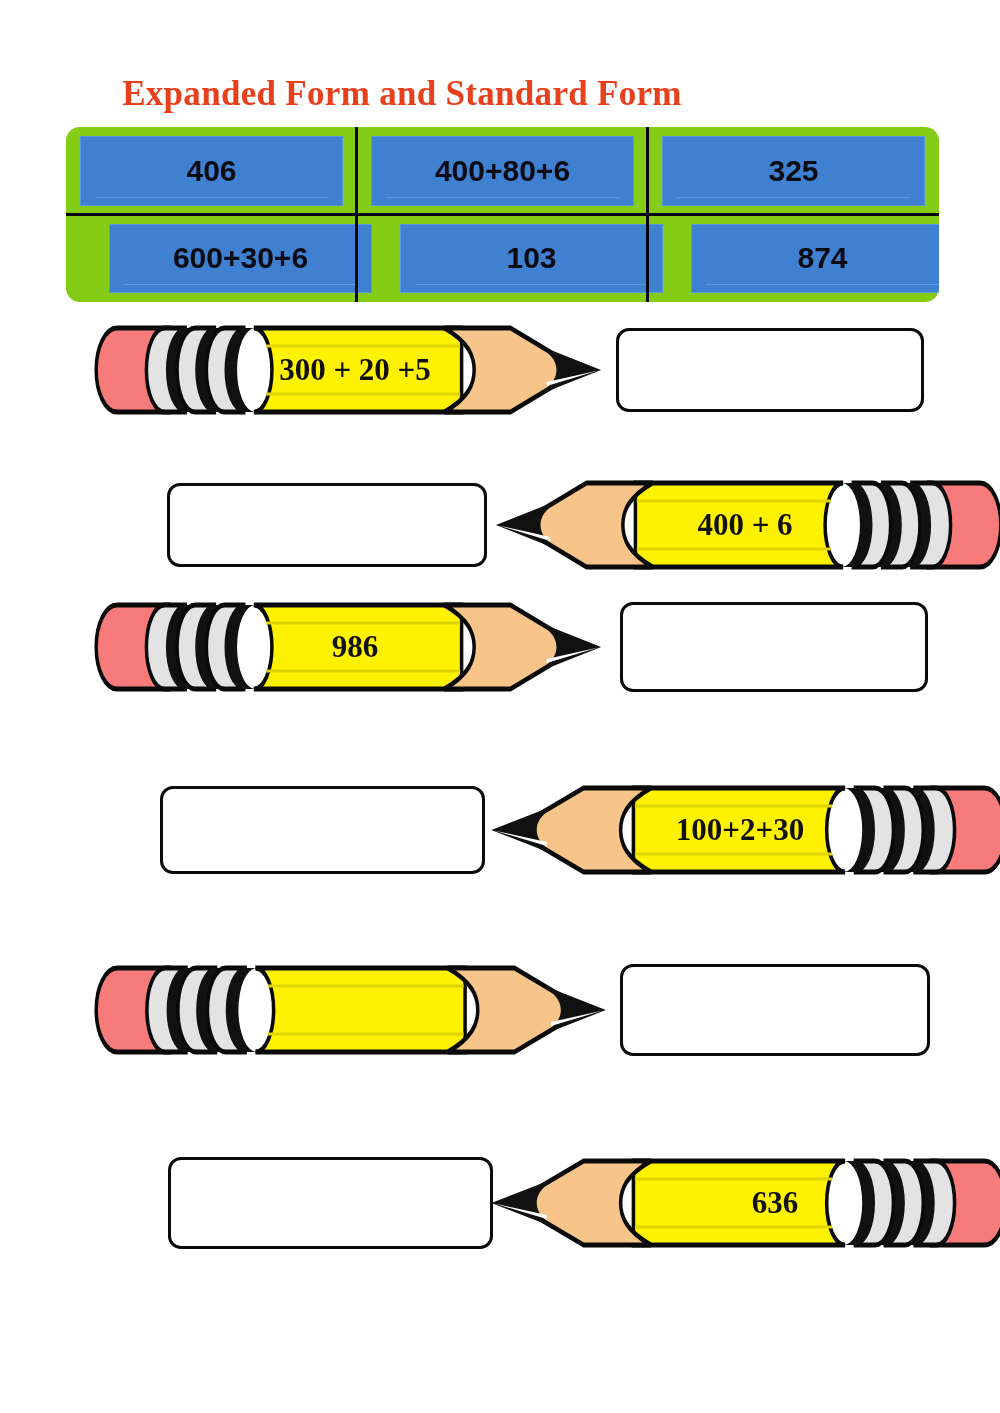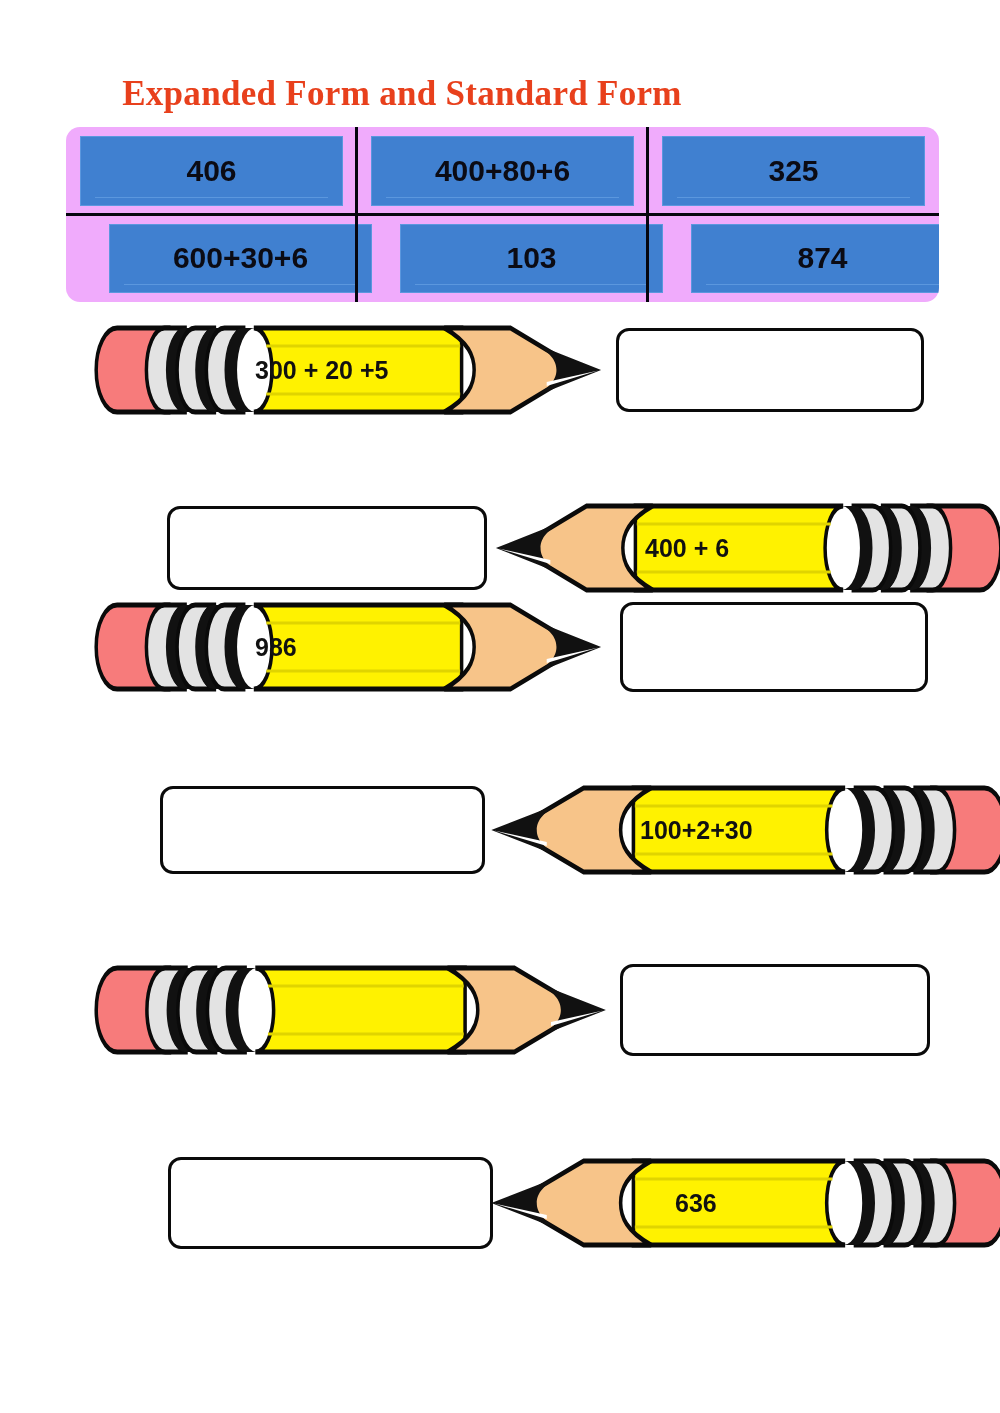--- a/index.html
+++ b/index.html
@@ -30,21 +30,21 @@
     white-space: nowrap;
   }
 
   
   #word-bank {
     position: absolute;
     left: 66px;
     top: 127px;
     width: 873px;
     height: 175px;
-    background: #f0abfc;
+    background: #84cc16;
     border-radius: 14px;
     overflow: hidden;
   }
   .bank-row {
     position: absolute;
     left: 0;
     width: 100%;
     height: 50%;
     display: flex;
   }
@@ -130,25 +130,26 @@
     top: 50%;
     transform: translateY(-50%);
     height: 92px;
   }
   .pencil.flip { transform: translateY(-50%) scaleX(-1); }
   .pencil svg { display: block; }
   .pencil-label {
     position: absolute;
     top: 50%;
     transform: translateY(-50%);
-    font-family: Liberation Sans, sans-serif;
+    font-family: Liberation Serif, serif;
     font-weight: bold;
-    font-size: 25px;
+    font-size: 31px;
     color: #111111;
     white-space: nowrap;
+    text-align: center;
     z-index: 4;
   }
 </style>
 </head>
 <body>
 
 <div id="worksheet-title">Expanded Form and Standard Form</div>
 
 <div id="word-bank">
 
@@ -210,21 +211,21 @@
   <path d="M 505 4 L 600 4 L 700 46 L 600 88 L 505 88
            C 540 74 548 60 548 46 C 548 32 540 18 505 4 Z" fill="#F7C489" stroke="#0a0a0a" stroke-width="5"></path>
 
   <path d="M 636 20 L 730 46 L 636 72 C 660 62 666 54 666 46 C 666 38 660 30 636 20 Z" fill="#111111"></path>
 
   <path d="M 652 58 L 726 46.5 L 652 62 Z" fill="#ffffff"></path>
 </svg>
       </div>
       <div class="pencil-label" style="left: 255px; width: 200px;">300 + 20 +5</div>
     </div>
-    <div class="problem-row" style="top: 493px;">
+    <div class="problem-row" style="top: 470px;">
       <div class="answer-box" style="left: 167px; width: 320px; height: 84px;"></div>
       <div class="pencil flip" style="left: 475px; width: 530px;">
 <svg viewBox="0 0 760 92" width="530" height="92" preserveAspectRatio="none">
 
   <path d="M 36 4 L 110 4 L 110 88 L 36 88 A 30 42 0 0 1 36 4 Z" fill="#F77B7B" stroke="#0a0a0a" stroke-width="5"></path>
 
   <path d="M 104 4 L 136 4 A 26 42 0 0 0 136 88 L 104 88 A 26 42 0 0 1 104 4 Z" fill="#E3E3E3" stroke="#0a0a0a" stroke-width="5"></path>
   <path d="M 132 4 L 150 4 A 26 42 0 0 0 150 88 L 132 88 A 26 42 0 0 1 132 4 Z" fill="#111111"></path>
   <path d="M 148 4 L 178 4 A 26 42 0 0 0 178 88 L 148 88 A 26 42 0 0 1 148 4 Z" fill="#E3E3E3" stroke="#0a0a0a" stroke-width="5"></path>
   <path d="M 174 4 L 192 4 A 26 42 0 0 0 192 88 L 174 88 A 26 42 0 0 1 174 4 Z" fill="#111111"></path>

